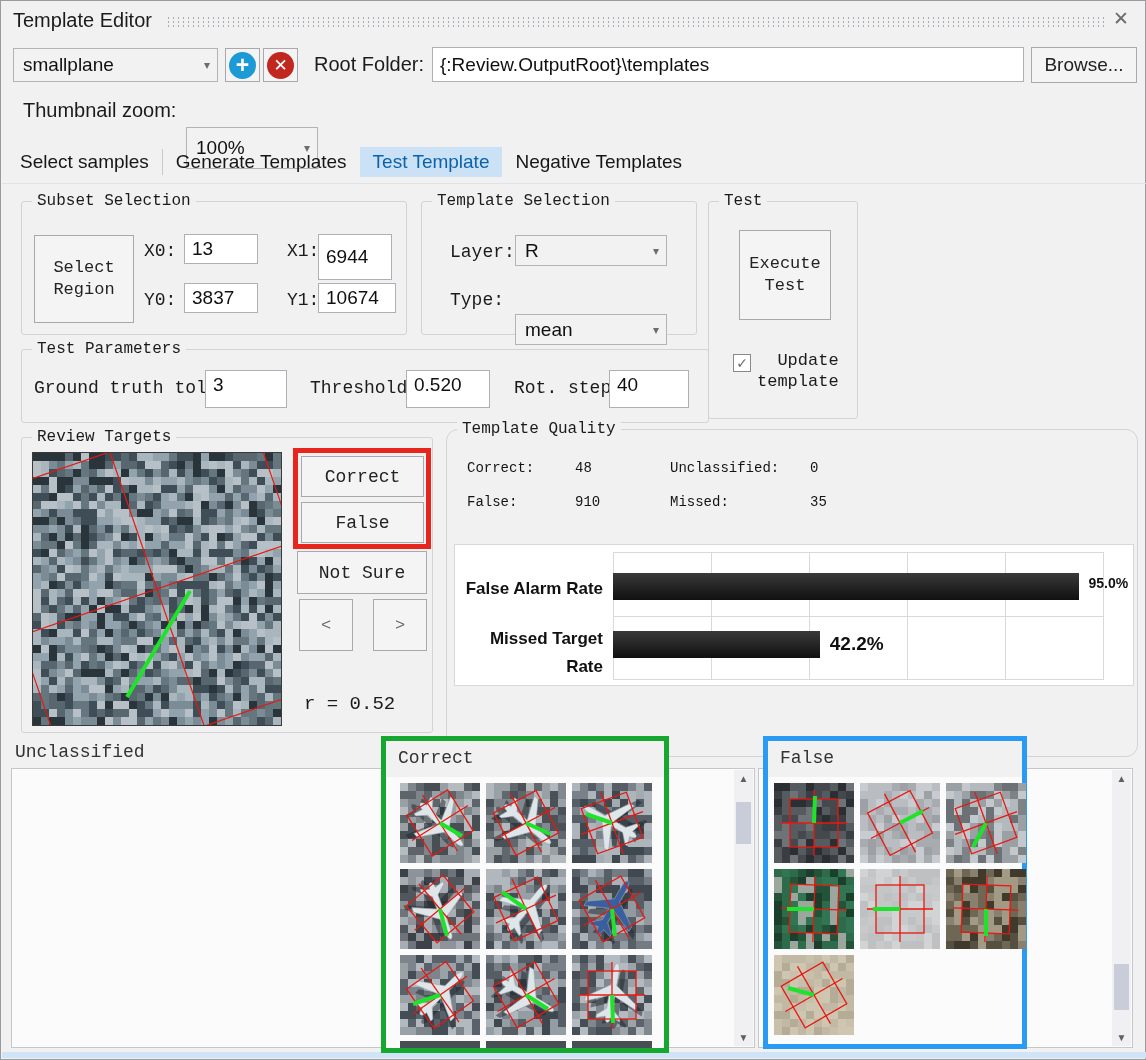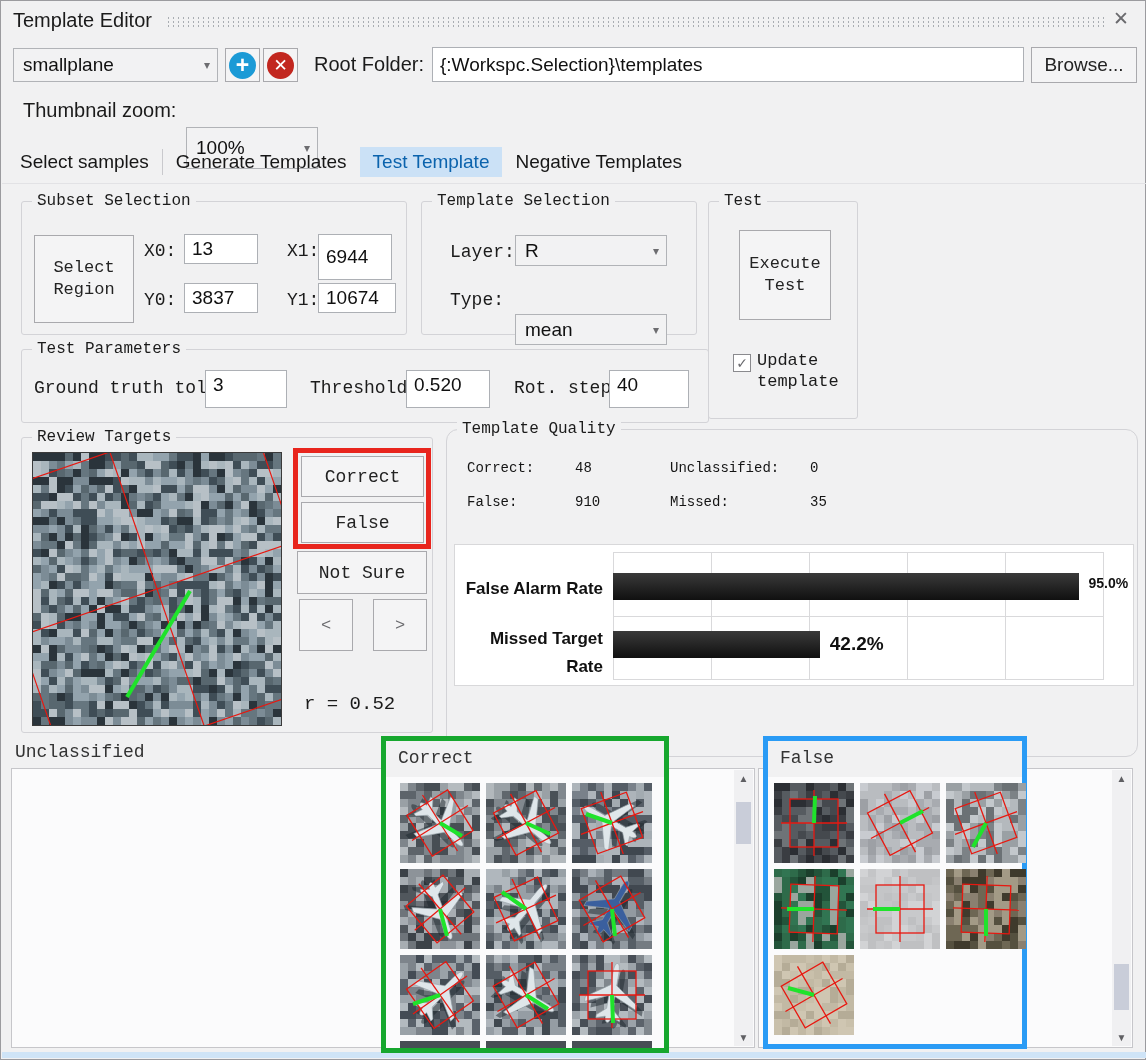--- a/index.html
+++ b/index.html
@@ -1,20 +1,20 @@
 <!DOCTYPE html>
 <html><head>
 <meta charset="utf-8">
 <style>
   html,body{margin:0;padding:0;}
   body{width:1146px;height:1060px;position:relative;background:#f1f1f2;
        font-family:"Liberation Sans","DejaVu Sans",sans-serif;color:#1b1b1b;overflow:hidden;}
   .win{position:absolute;inset:0;border:1px solid #9b9b9f;box-sizing:border-box;}
   .abs{position:absolute;box-sizing:border-box;}
-  .mono{font-family:"Liberation Mono","DejaVu Sans Mono",monospace;}
+  .mono{font-family:"Liberation Mono","DejaVu Sans Mono",monospace;text-align:right;}
   .sans{font-family:"Liberation Sans","DejaVu Sans",sans-serif;}
   .grip{background-image:radial-gradient(circle,#a9adb2 1px,transparent 1.1px);
         background-size:5px 4px;}
   .btn{background:#f4f4f5;border:1px solid #a9a9ad;display:flex;align-items:center;
        justify-content:center;text-align:center;color:#232323;cursor:default;}
   .input{background:#ffffff;border:1px solid #adb0b5;display:flex;align-items:center;
          padding:0 7px;font-size:19px;color:#101010;}
   .combo{background:#f2f2f3;border:1px solid #b1b3b7;display:flex;align-items:center;
          padding:0 9px;font-size:19px;color:#101010;position:relative;}
   .combo .arr{position:absolute;right:7px;top:50%;transform:translateY(-50%);
@@ -49,21 +49,21 @@
     <span class="arr">▾</span>
   </div>
   <div class="abs btn" style="left:224px;top:47px;width:35px;height:34px;">
     <span style="width:27px;height:27px;border-radius:50%;background:#1b9ad6;color:#fff;font-size:23px;font-weight:bold;line-height:26px;">+</span>
   </div>
   <div class="abs btn" style="left:262px;top:47px;width:35px;height:34px;">
     <span style="width:27px;height:27px;border-radius:50%;background:#c2271f;color:#fff;font-size:17px;font-weight:bold;line-height:27px;">✕</span>
   </div>
   <div class="abs sans" style="left:313px;top:52px;font-size:20px;">Root Folder:</div>
   <div class="abs input" style="left:431px;top:46px;width:592px;height:35px;">
-    <span>{:Workspc.Selection}\templates</span>
+    <span>{:Review.OutputRoot}\templates</span>
   </div>
   <div class="abs btn" style="left:1030px;top:46px;width:106px;height:36px;font-size:19px;">
     <span>Browse...</span>
   </div>
 
   <div class="abs sans" style="left:22px;top:98px;font-size:20px;">Thumbnail zoom:</div>
   <div class="abs combo" style="left:185px;top:92px;width:132px;height:42px;">
     <span>100%</span>
     <span class="arr">▾</span>
   </div>

